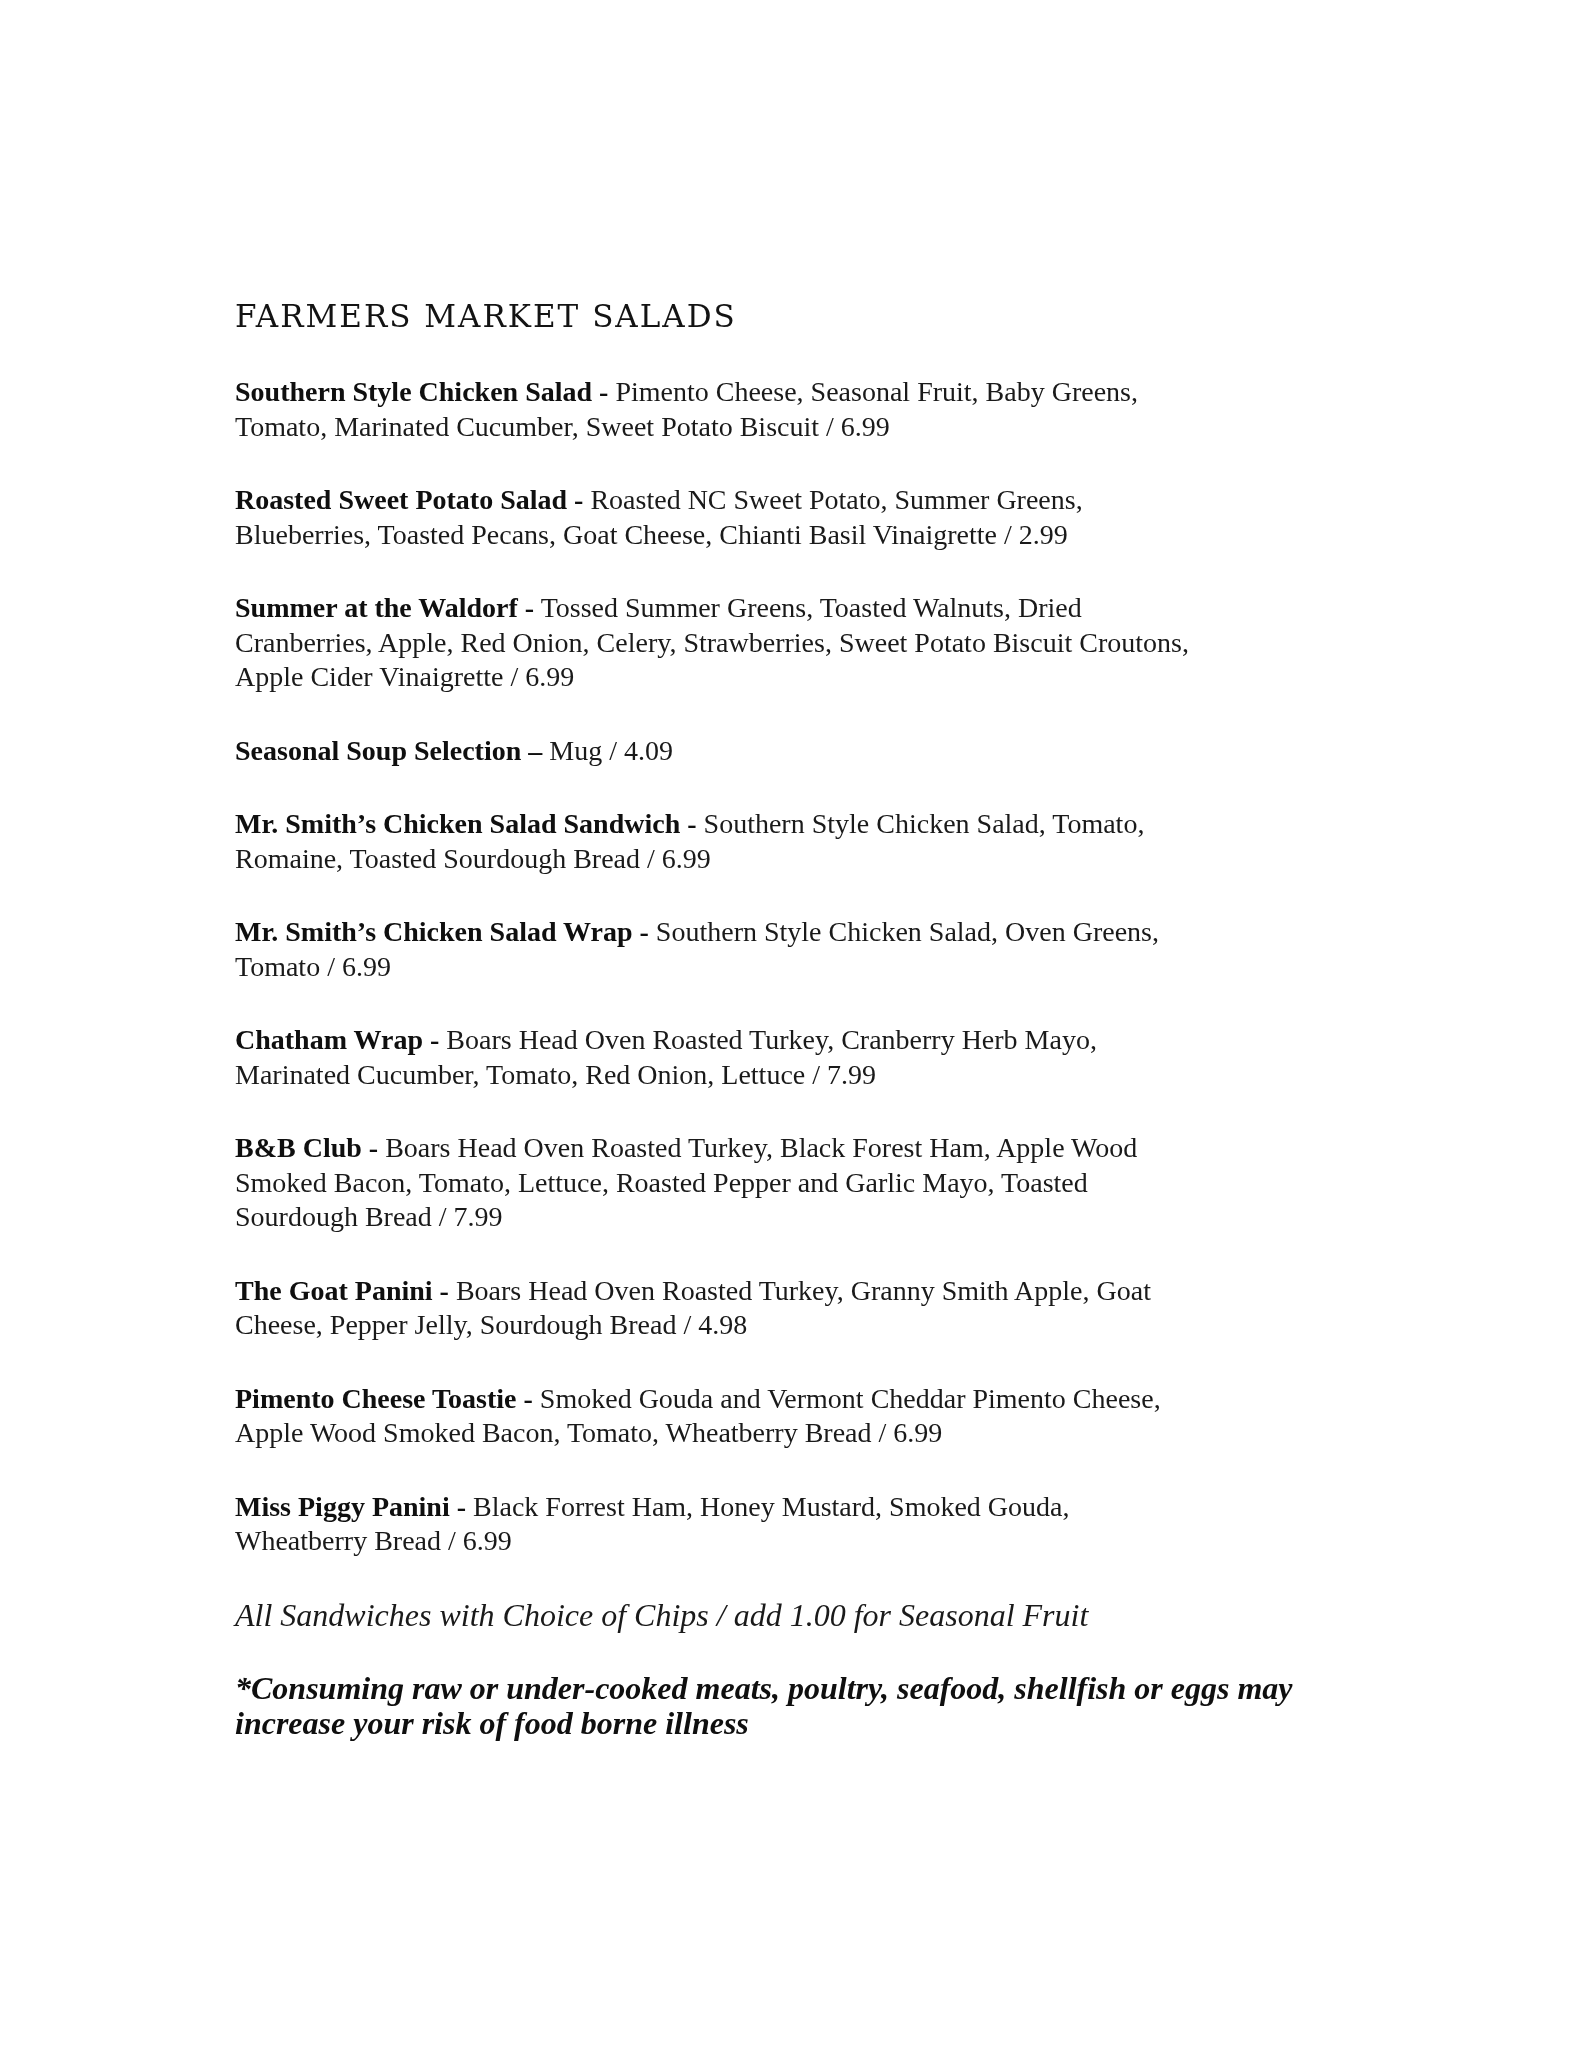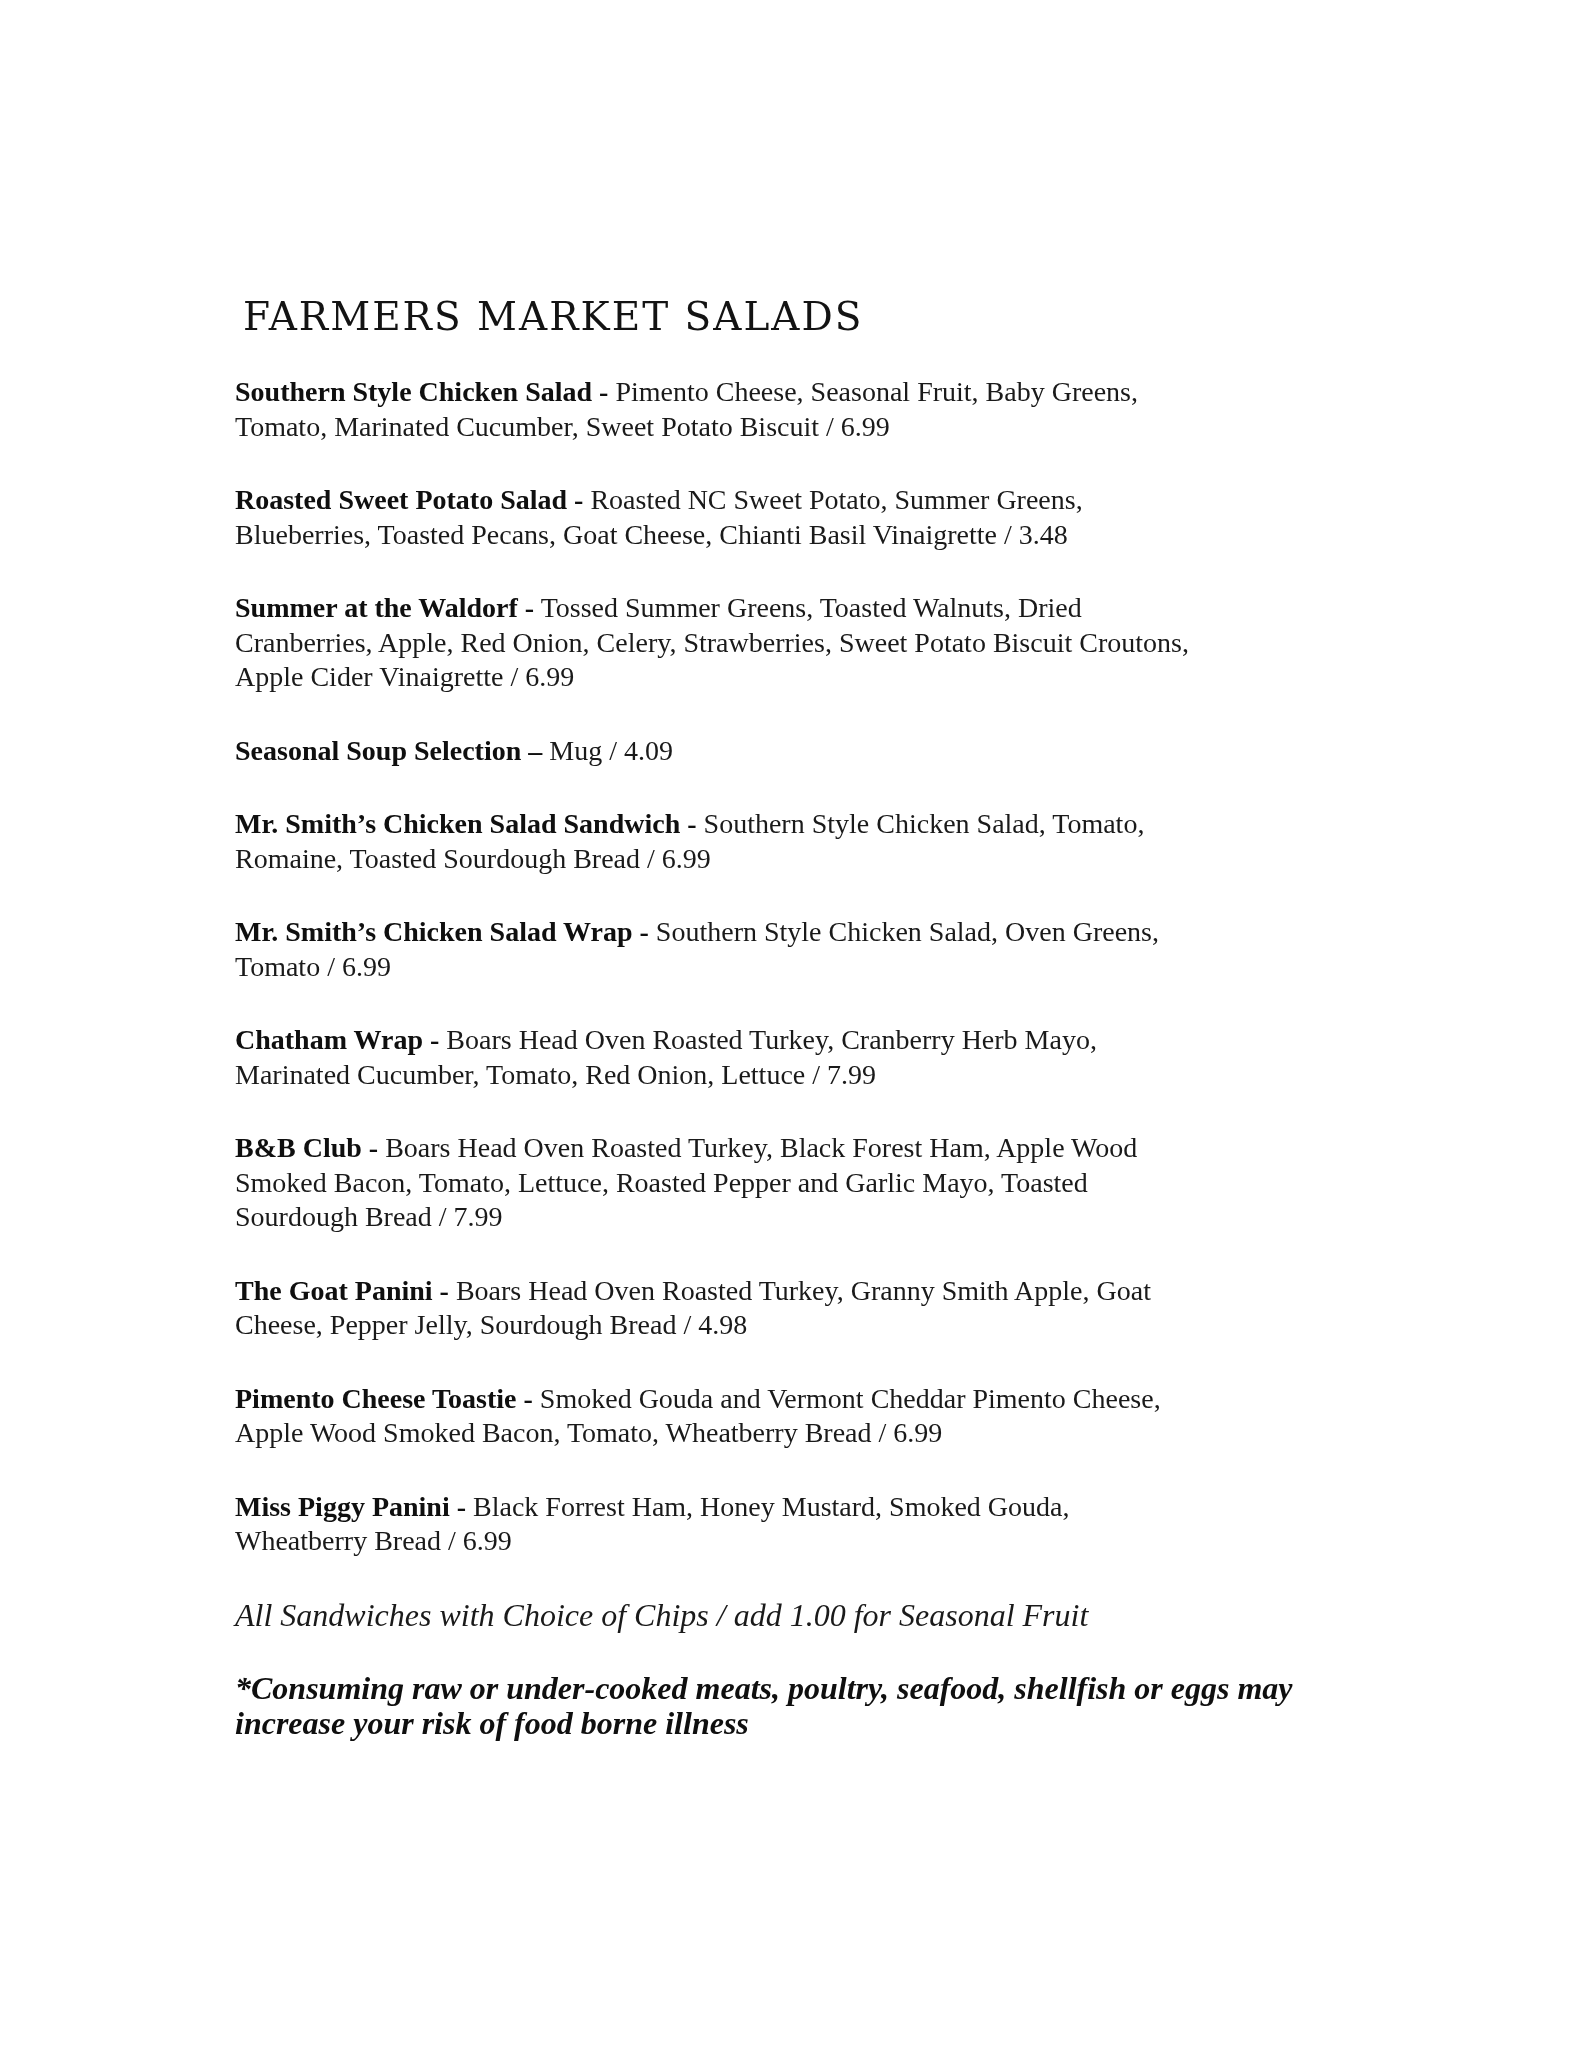--- a/index.html
+++ b/index.html
@@ -16,24 +16,24 @@
   }
   .page {
     box-sizing: border-box;
     width: 1582px;
     height: 2048px;
     padding: 297px 40px 0 235px;
   }
   .section-heading {
     font-family: "DejaVu Serif", serif;
     font-weight: 400;
-    font-size: 39px;
+    font-size: 31px;
     letter-spacing: 2px;
     line-height: 39px;
-    margin: 0 0 39px 8px;
+    margin: 0 0 39px 0;
     color: #131313;
   }
   .section-heading.second {
     margin-top: 40px;
   }
   .item {
     font-size: 28px;
     line-height: 34.5px;
     margin: 12px 0 39px 0;
     color: #1a1a1a;
@@ -65,21 +65,21 @@
     <strong class="nm">Southern Style Chicken Salad</strong>
     <strong class="nm">-</strong>
     <span>Pimento Cheese, Seasonal Fruit, Baby Greens,</span><br>
     <span>Tomato, Marinated Cucumber, Sweet Potato Biscuit / 6.99</span>
   </p>
 
   <p class="item">
     <strong class="nm">Roasted Sweet Potato Salad</strong>
     <strong class="nm">-</strong>
     <span>Roasted NC Sweet Potato, Summer Greens,</span><br>
-    <span>Blueberries, Toasted Pecans, Goat Cheese, Chianti Basil Vinaigrette / 3.48</span>
+    <span>Blueberries, Toasted Pecans, Goat Cheese, Chianti Basil Vinaigrette / 2.99</span>
   </p>
 
   <p class="item">
     <strong class="nm">Summer at the Waldorf</strong>
     <strong class="nm">-</strong>
     <span>Tossed Summer Greens, Toasted Walnuts, Dried</span><br>
     <span>Cranberries, Apple, Red Onion, Celery, Strawberries, Sweet Potato Biscuit Croutons,</span><br>
     <span>Apple Cider Vinaigrette / 6.99</span>
   </p>
 

